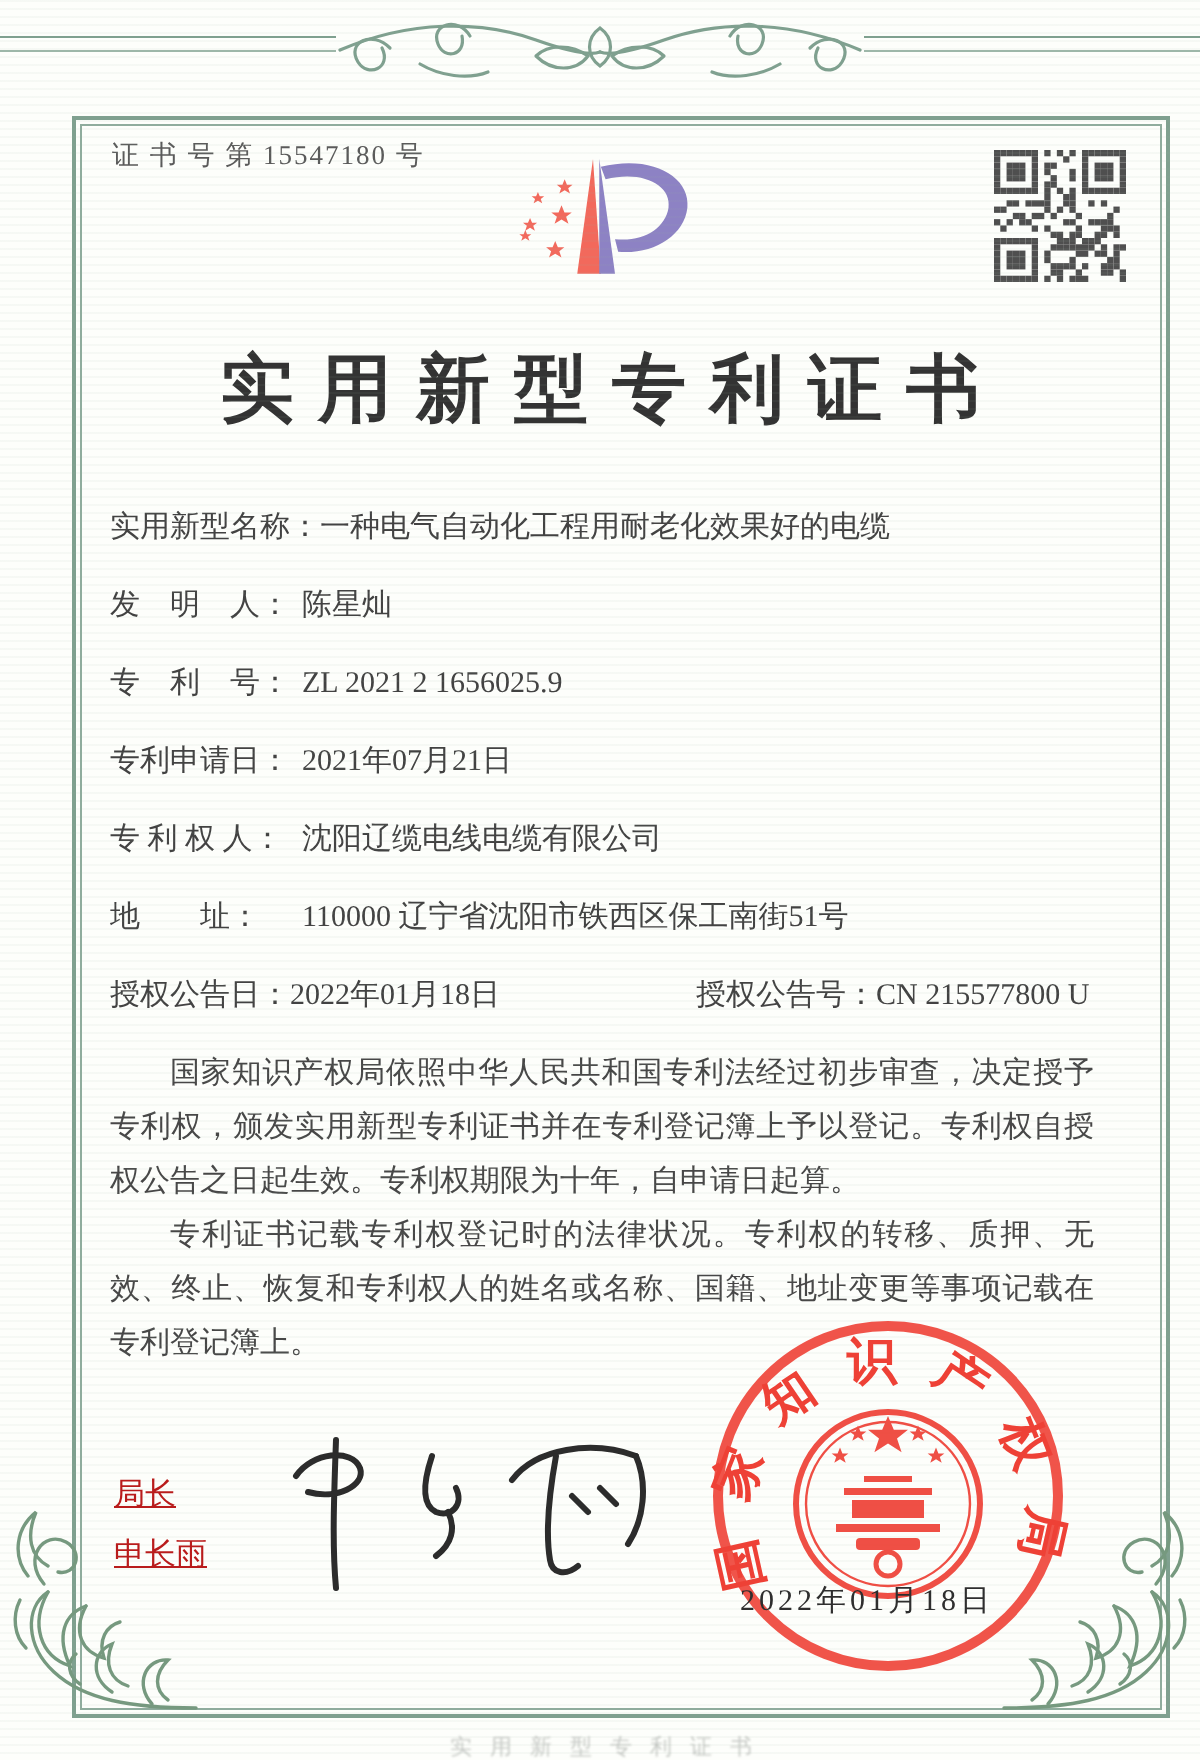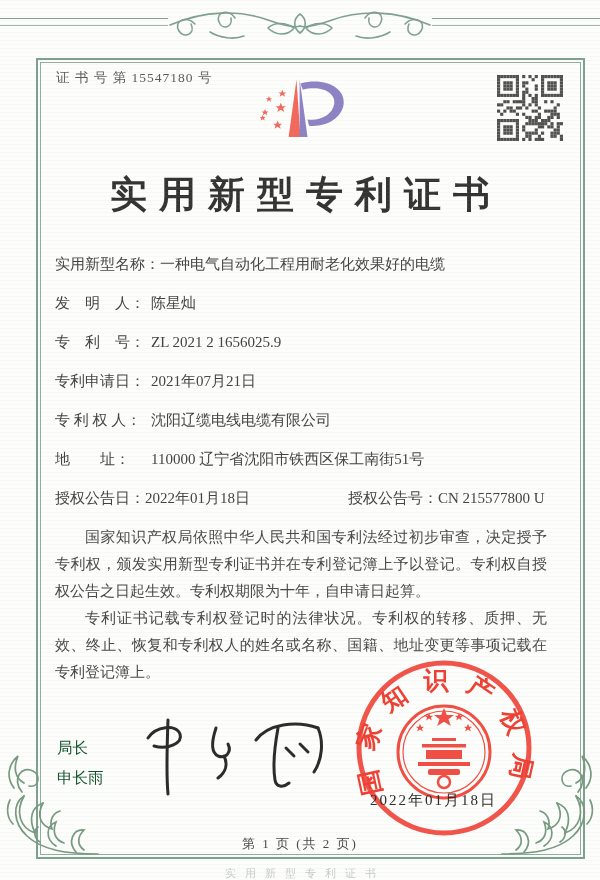--- a/index.html
+++ b/index.html
@@ -38,21 +38,21 @@
   .field-label{display:inline-block;min-width:96px;}
   .grant-row{position:relative;height:24px;line-height:24px;}
   .grant-no{position:absolute;left:293px;top:0;}
 
   .paras{position:absolute;left:55px;top:524px;width:492px;
     font-size:15px;line-height:27px;color:#474747;text-align:justify;}
   .paras p{margin:0;text-indent:2em;}
 
   .director{position:absolute;left:57px;top:733px;
     font-family:"Liberation Sans","DejaVu Sans",sans-serif;
-    font-size:15.5px;color:#14532d;line-height:30px;z-index:4;}
+    font-size:15.5px;color:#b91c1c;line-height:30px;z-index:4;text-decoration:underline;}
   .signature{position:absolute;left:128px;top:698px;width:210px;height:105px;z-index:4;}
 
   .seal{position:absolute;left:352px;top:656px;width:184px;height:184px;z-index:2;}
   .seal-date{position:absolute;left:370px;top:791px;font-size:15px;color:#2e2e2e;
     letter-spacing:2px;z-index:4;white-space:nowrap;}
 
   .footer{position:absolute;left:0;top:835px;width:100%;text-align:center;
     font-size:13px;color:#4a4a4a;letter-spacing:2px;z-index:4;}
 
   .next-page-sliver{position:absolute;left:225px;top:866px;font-size:11px;
@@ -415,17 +415,16 @@
       <rect x="70" y="88" width="44" height="3.5"></rect>
       <rect x="74" y="94" width="36" height="9"></rect>
       <rect x="66" y="106" width="52" height="4"></rect>
       <rect x="80" y="82" width="24" height="3"></rect>
       <rect x="76" y="113" width="32" height="6" rx="2"></rect>
       <circle cx="92" cy="126" r="6" fill="none" stroke="#ee4136" stroke-width="2.5"></circle>
     </g>
   </svg>
   <div class="seal-date">2022年01月18日</div>
 
-  <div class="footer">第 1 页 (共 2 页)</div>
 
   <div class="next-page-sliver">实用新型专利证书</div>
 
 </div>
 
 </body></html>

